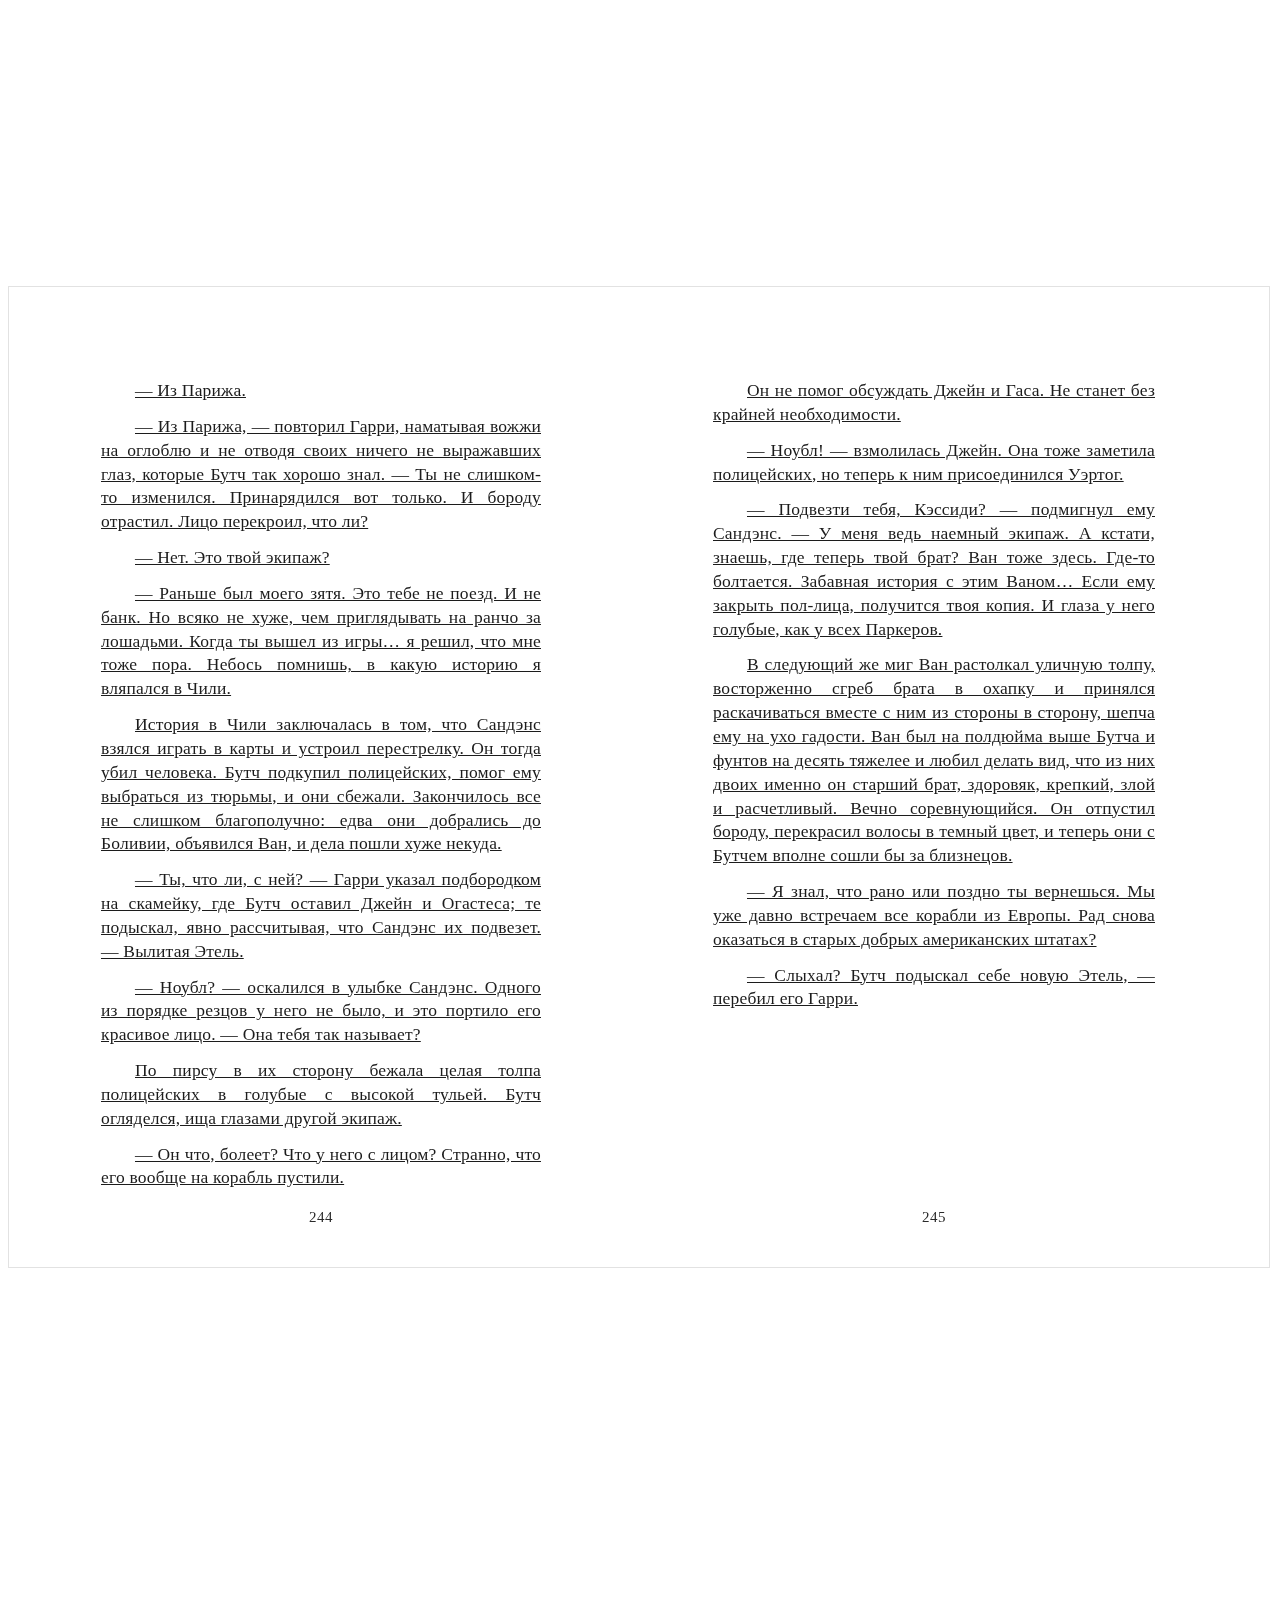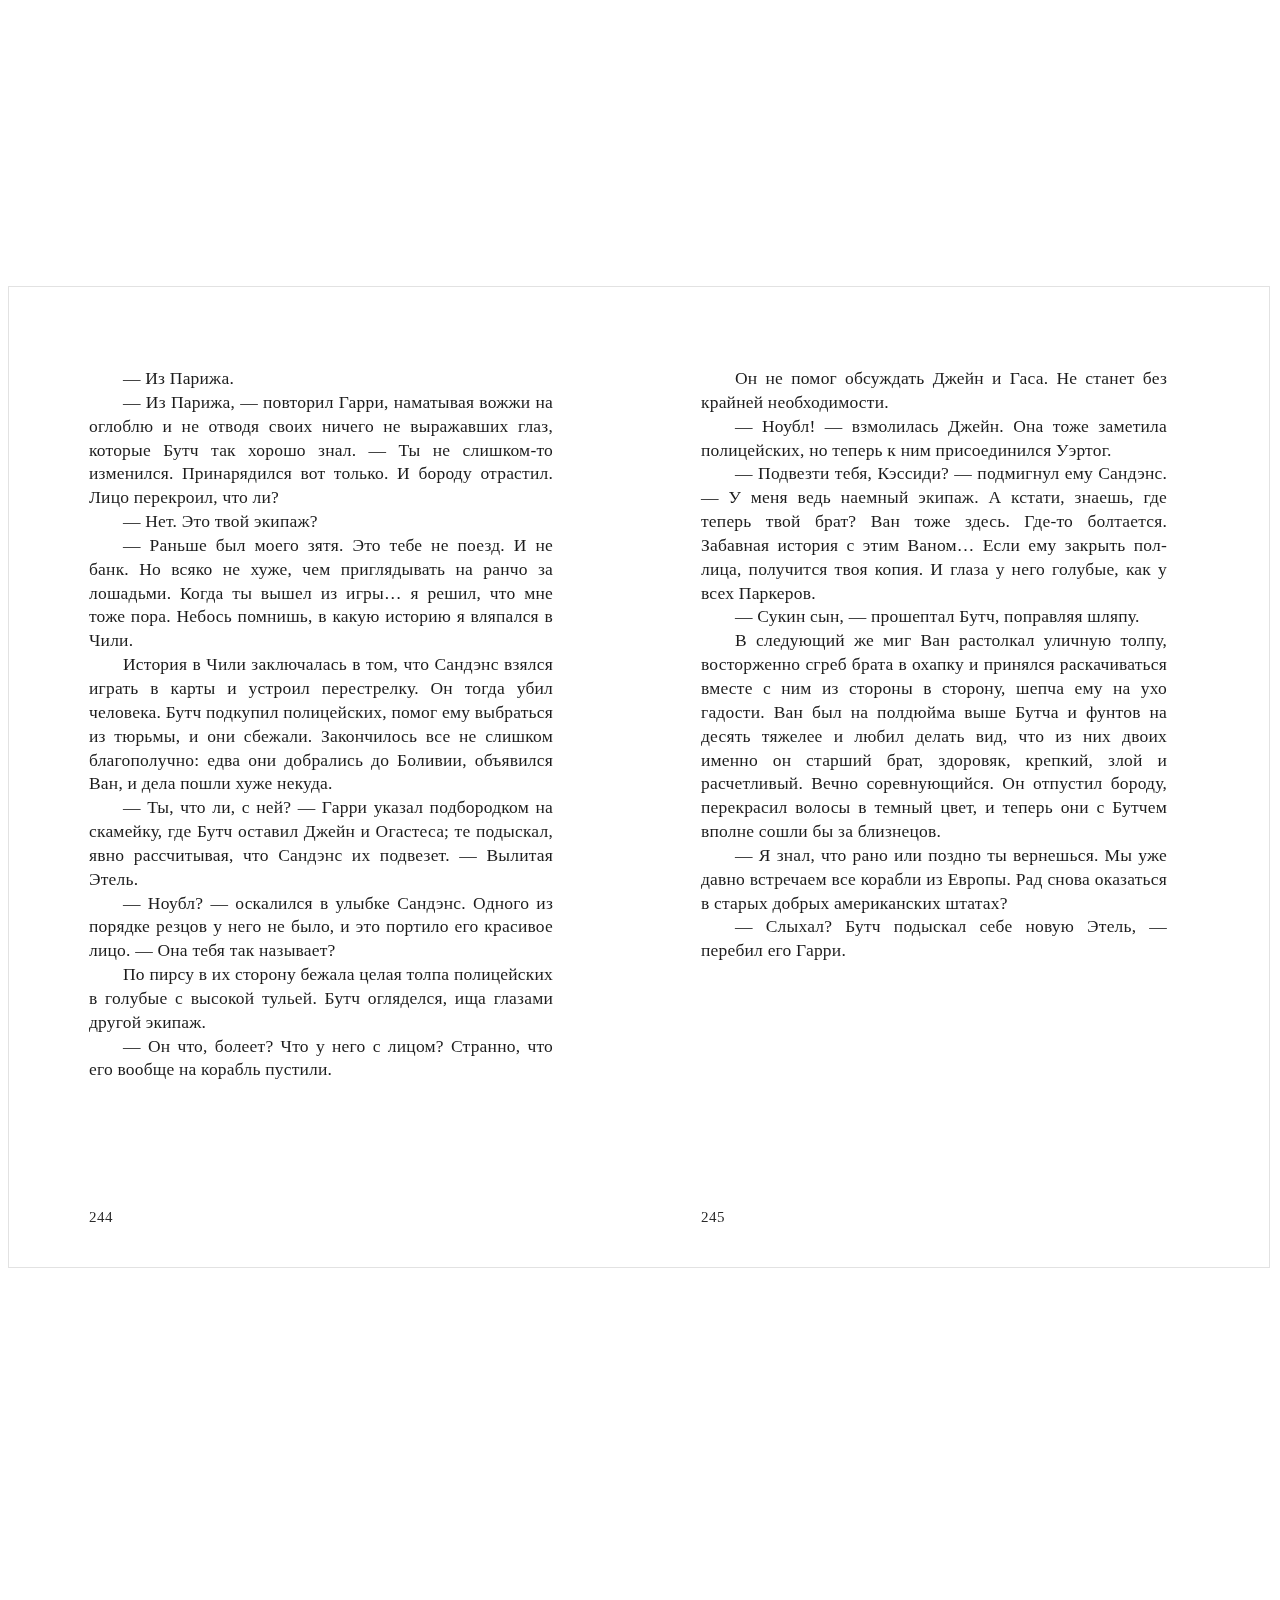--- a/index.html
+++ b/index.html
@@ -40,30 +40,31 @@
   }
   .page-text {
     font-size: 17.5px;
     line-height: 23.85px;
     text-align: justify;
     letter-spacing: 0.2px;
     hyphens: auto;
     -webkit-hyphens: auto;
   }
   .page-text p {
-    margin: 0;
+    margin: 12px;
     padding: 0;
     text-indent: 34px;
+    text-decoration: underline;
   }
   .page-number {
     position: absolute;
     top: 842px;
     left: 0;
     width: 100%;
-    text-align: left;
+    text-align: center;
     font-size: 15px;
     letter-spacing: 0.5px;
     color: #2a2a2a;
   }
 </style>
 </head>
 <body>
 
 <div class="sheet">
 
@@ -80,21 +81,20 @@
       <p>— Он что, болеет? Что у него с лицом? Странно, что его вообще на корабль пустили.</p>
     </div>
     <div class="page-number">244</div>
   </section>
 
   <section class="page page--right">
     <div class="page-text">
       <p>Он не помог обсуждать Джейн и Гаса. Не станет без крайней необходимости.</p>
       <p>— Ноубл! — взмолилась Джейн. Она тоже заметила полицейских, но теперь к ним присоединился Уэртог.</p>
       <p>— Подвезти тебя, Кэссиди? — подмигнул ему Сандэнс. — У меня ведь наемный экипаж. А кстати, знаешь, где теперь твой брат? Ван тоже здесь. Где-то болтается. Забавная история с этим Ваном… Если ему закрыть пол-лица, получится твоя копия. И глаза у него голубые, как у всех Паркеров.</p>
-      <p>— Сукин сын, — прошептал Бутч, поправляя шляпу.</p>
       <p>В следующий же миг Ван растолкал уличную толпу, восторженно сгреб брата в охапку и принялся раскачиваться вместе с ним из стороны в сторону, шепча ему на ухо гадости. Ван был на полдюйма выше Бутча и фунтов на десять тяжелее и любил делать вид, что из них двоих именно он старший брат, здоровяк, крепкий, злой и расчетливый. Вечно соревнующийся. Он отпустил бороду, перекрасил волосы в темный цвет, и теперь они с Бутчем вполне сошли бы за близнецов.</p>
       <p>— Я знал, что рано или поздно ты вернешься. Мы уже давно встречаем все корабли из Европы. Рад снова оказаться в старых добрых американских штатах?</p>
       <p>— Слыхал? Бутч подыскал себе новую Этель, — перебил его Гарри.</p>
     </div>
     <div class="page-number">245</div>
   </section>
 
 </div>
 
 </body></html>

